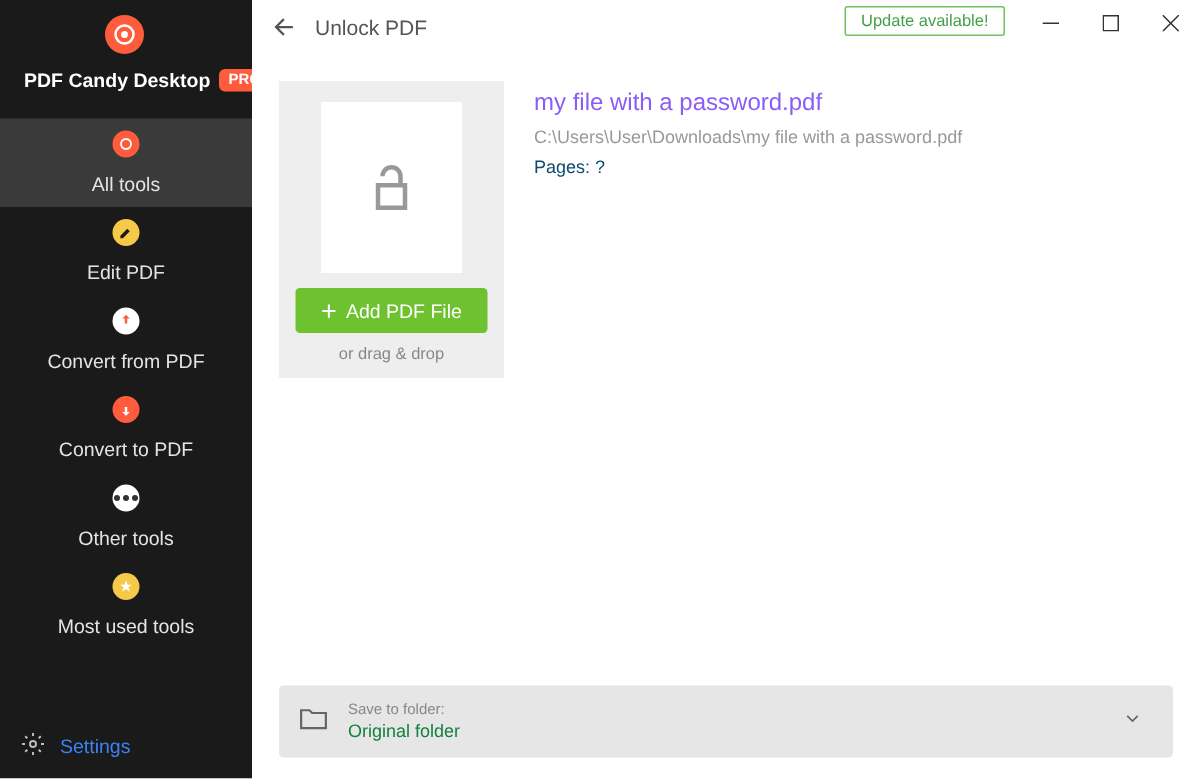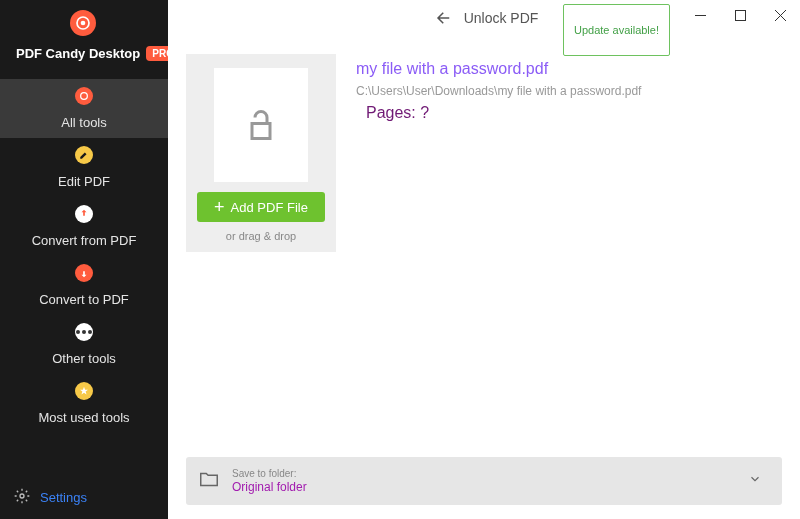--- a/index.html
+++ b/index.html
@@ -22,51 +22,51 @@
 .circle-orange { background: #ff5c3e; }
 .circle-yellow { background: #f7c948; }
 .circle-white { background: #fff; }
 .tri-dots { display: flex; gap: 2px; }
 .tri-dots span { width: 4px; height: 4px; border-radius: 50%; background: #fff; }
 .sidebar-footer { margin-top: auto; }
 .settings-item { display: flex; align-items: center; gap: 10px; padding: 12px 14px; font-size: 13px; color: #3b82f6; cursor: pointer; }
 
 
 .main { flex: 1; display: flex; flex-direction: column; position: relative; background: #fff; }
-.titlebar { height: 36px; display: flex; align-items: center; padding: 0 8px; position: relative; justify-content: center; }
+.titlebar { height: 36px; display: flex; align-items: center; padding: 0 8px; position: relative; }
 .back-btn { width: 28px; height: 28px; display: flex; align-items: center; justify-content: center; cursor: pointer; color: #555; margin-right: 6px; }
 .page-title { font-size: 14px; color: #555; }
-.update-badge { position: absolute; right: 130px; top: 4px; border: 1px solid #6ec25f; color: #43a047; font-size: 11px; padding: 19px 10px; border-radius: 2px; cursor: pointer; }
+.update-badge { position: absolute; right: 130px; top: 4px; border: 1px solid #6ec25f; color: #43a047; font-size: 11px; padding: 3px 10px; border-radius: 2px; cursor: pointer; }
 .win-controls { position: absolute; right: 0; top: 0; display: flex; }
 .win-btn { width: 40px; height: 30px; display: flex; align-items: center; justify-content: center; cursor: pointer; color: #333; }
 .win-btn svg { width: 11px; height: 11px; }
 
 .content { flex: 1; padding: 18px 18px 0 18px; display: flex; flex-direction: column; }
 .file-row { display: flex; gap: 20px; align-items: flex-start; }
 .drop-zone { width: 150px; height: 198px; background: #eeeeee; display: flex; flex-direction: column; align-items: center; padding: 10px; }
 .thumb { width: 94px; height: 124px; background: #fff; display: flex; align-items: center; justify-content: center; margin-top: 4px; }
 .thumb svg { width: 36px; height: 36px; fill: #999; }
 .add-btn { margin-top: 10px; width: 128px; height: 32px; background: #6ec22f; color: #fff; border: none; border-radius: 3px; display: flex; align-items: center; justify-content: center; gap: 6px; font-size: 13px; cursor: pointer; }
 .add-btn .plus { font-size: 18px; line-height: 1; }
 .drag-hint { font-size: 11px; color: #888; margin-top: 8px; }
 .file-info { padding-top: 6px; }
 .file-name { font-size: 16px; color: #8b5cf6; font-weight: 400; margin-bottom: 6px; }
 .file-path { font-size: 12px; color: #999; margin-bottom: 6px; }
-.file-pages { font-size: 16px; color: #701a75; margin-left: 10px; }
+.file-pages { font-size: 12px; color: #0c4a6e; }
 
 .bottom-area { margin-top: auto; padding-bottom: 14px; }
 .password-row { display: flex; align-items: center; gap: 10px; margin-bottom: 14px; }
 .password-label { font-size: 13px; color: #666; min-width: 60px; }
 .password-input { flex: 1; height: 36px; border: 1px solid #ddd; border-radius: 3px; padding: 0 10px; font-size: 13px; outline: none; }
 .action-row { display: flex; gap: 10px; height: 48px; border-radius: 22px; }
 .folder-select { flex: 1; background: #e6e6e6; border-radius: 3px; display: flex; align-items: center; padding: 0 12px; gap: 12px; position: relative; cursor: pointer; }
 .folder-icon { color: #666; }
 .folder-texts { display: flex; flex-direction: column; line-height: 1.2; }
 .folder-label { font-size: 10px; color: #888; }
-.folder-value { font-size: 12px; color: #a21caf; }
+.folder-value { font-size: 12px; color: #15803d; }
 .folder-chevron { margin-left: auto; padding: 0 8px; color: #666; }
 .unlock-btn { width: 190px; background: #a9d68a; color: #fff; border: none; border-radius: 3px; font-size: 14px; letter-spacing: 1px; cursor: pointer; }
 </style>
 </head>
 <body>
 
 <div class="app">
   <aside class="sidebar">
     <div class="brand">
       <div class="brand-logo">

